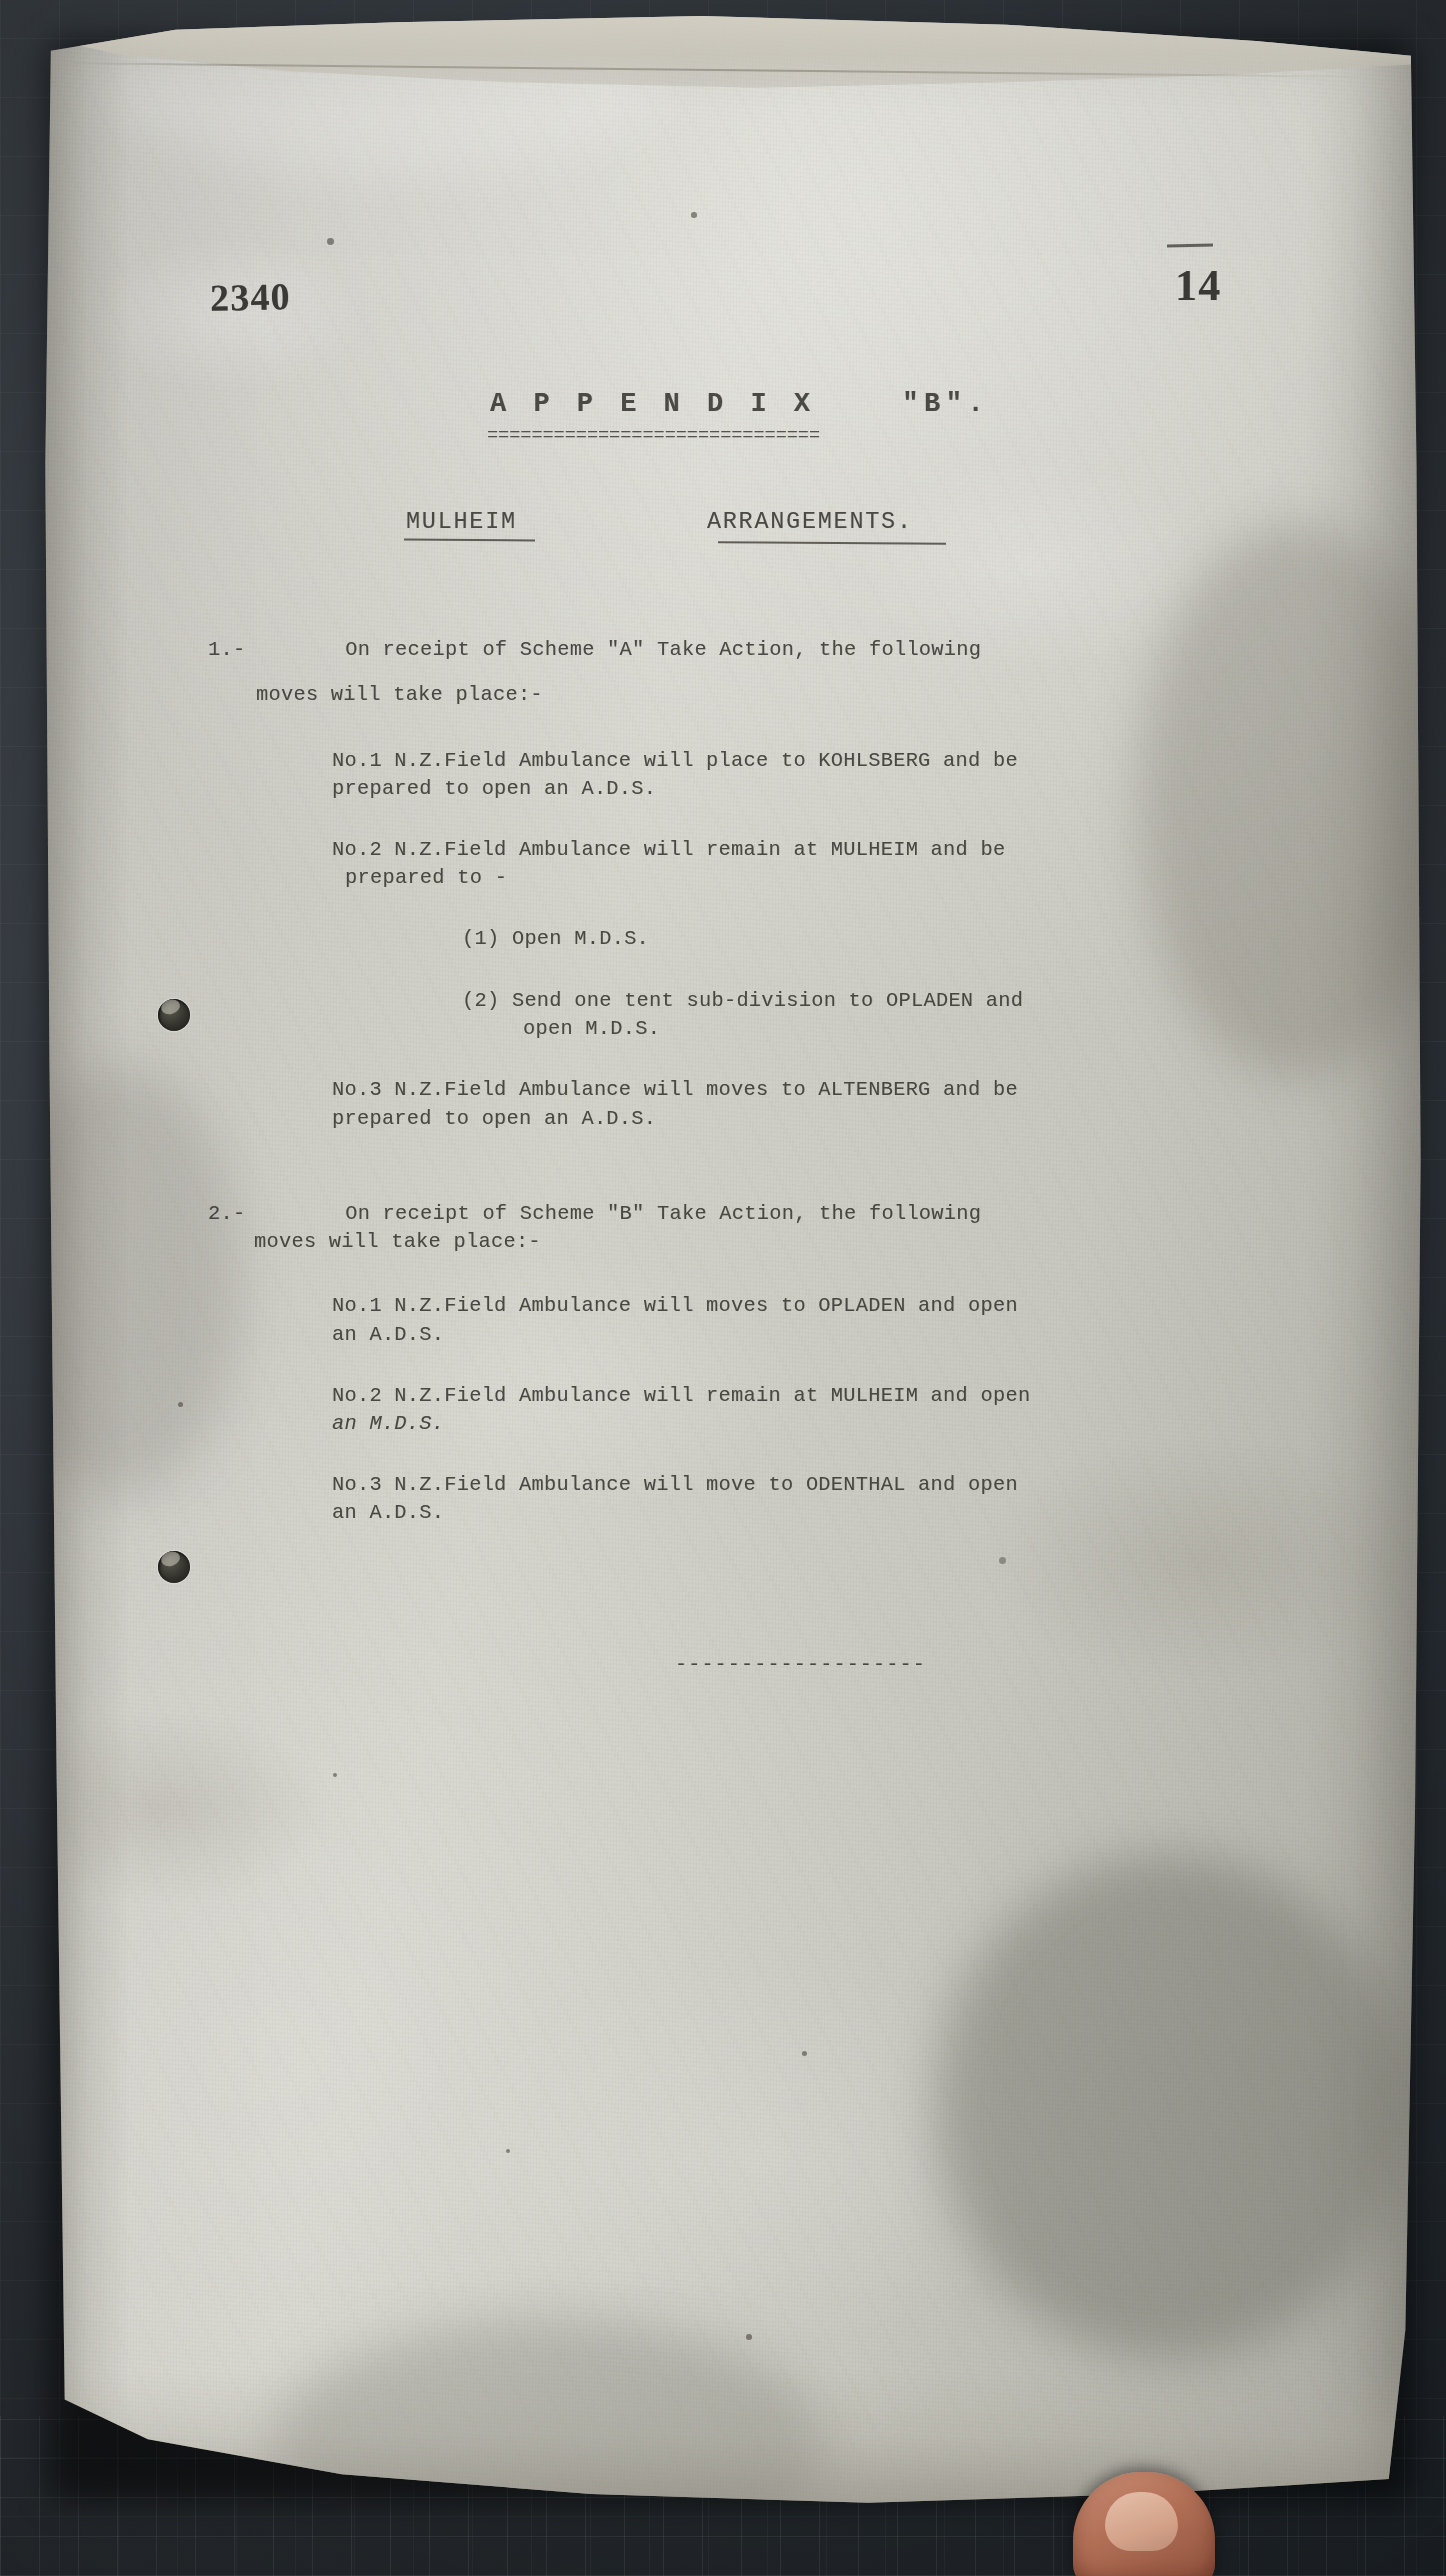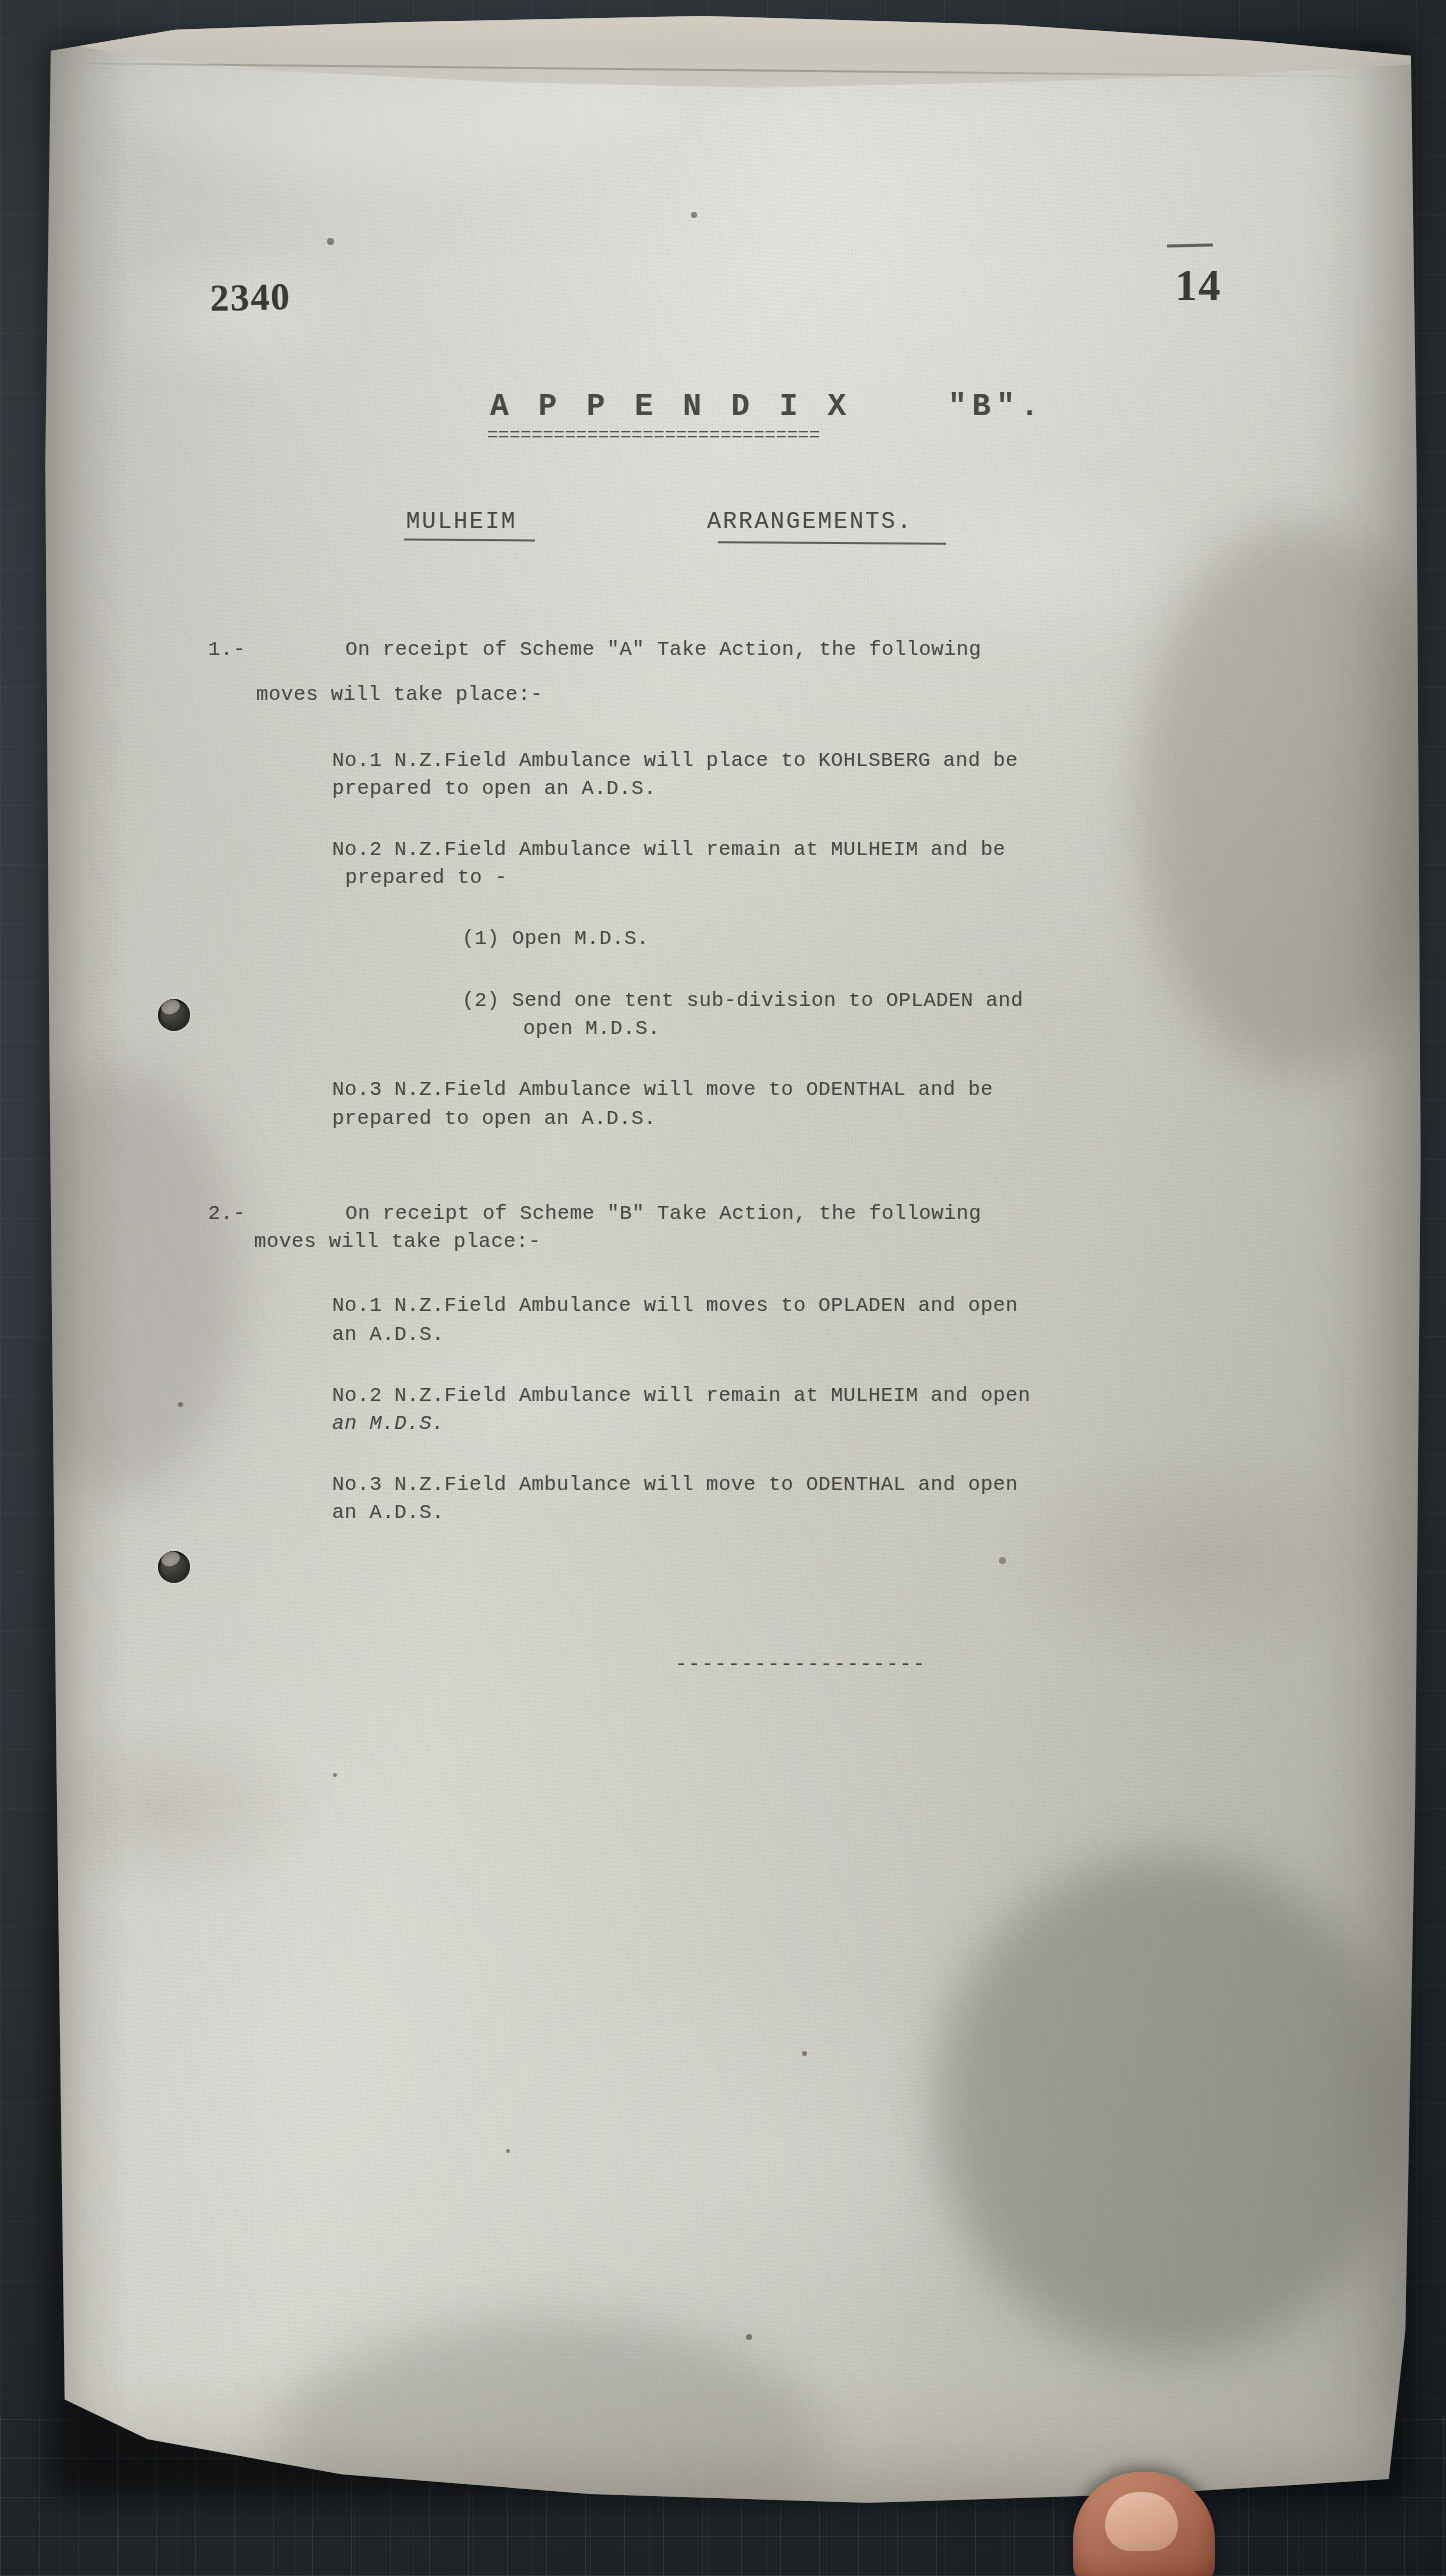--- a/index.html
+++ b/index.html
@@ -201,21 +201,21 @@
     color: #2a2925;
     opacity: 0.9;
     letter-spacing: 1.2px;
   }
 
   #n-2340 { left: 173px; top: 259px; font-size: 38px; transform: rotate(-1.2deg); }
   #n-14   { left: 1138px; top: 244px; font-size: 44px; }
   #dash-14 { position: absolute; left: 1130px; top: 228px; width: 46px; height: 3.1px;
              background: rgba(60,58,52,0.75); transform: rotate(-1deg); }
 
-  #appendix { left: 453px; top: 373px; font-size: 31px; letter-spacing: 5.5px; font-weight: 700; }
+  #appendix { left: 453px; top: 373px; font-size: 27px; letter-spacing: 5.5px; font-weight: 700; }
   #appendix-rule { left: 450px; top: 409px; font-size: 18.5px; letter-spacing: 0px; opacity: .8; }
 
   #medical { left: 369px; top: 493px; font-size: 23.4px; letter-spacing: 1.8px; }
   .ul {
     position: absolute;
     height: 1.8px;
     background: rgba(55,52,46,0.75);
   }
   #ul-medical { left: 367px; top: 523px; width: 131px; transform: rotate(0.35deg); }
   #ul-arrange { left: 681px; top: 526px; width: 228px; transform: rotate(0.35deg); }
@@ -310,21 +310,21 @@
       <div class="t p" id="b1b">prepared to open an A.D.S.</div>
 
       <div class="t p" id="b2a">No.2 N.Z.Field Ambulance will remain at MULHEIM and be</div>
       <div class="t p" id="b2b">prepared to -</div>
 
       <div class="t p" id="s1"><span>(1)</span> <span>Open M.D.S.</span></div>
 
       <div class="t p" id="s2a"><span>(2)</span> <span>Send one tent sub-division to OPLADEN and</span></div>
       <div class="t p" id="s2b">open M.D.S.</div>
 
-      <div class="t p" id="b3a">No.3 N.Z.Field Ambulance will move to ODENTHAL and be</div>
+      <div class="t p" id="b3a">No.3 N.Z.Field Ambulance will moves to ALTENBERG and be</div>
       <div class="t p" id="b3b">prepared to open an A.D.S.</div>
 
       <div class="t p" id="p2a"><span>2.-</span>        <span>On receipt of Scheme "B" Take Action, the following</span></div>
       <div class="t p" id="p2b">moves will take place:-</div>
 
       <div class="t p" id="c1a">No.1 N.Z.Field Ambulance will moves to OPLADEN and open</div>
       <div class="t p" id="c1b">an A.D.S.</div>
 
       <div class="t p" id="c2a">No.2 N.Z.Field Ambulance will remain at MULHEIM and open</div>
       <div class="t p" id="c2b">an M.D.S.</div>

